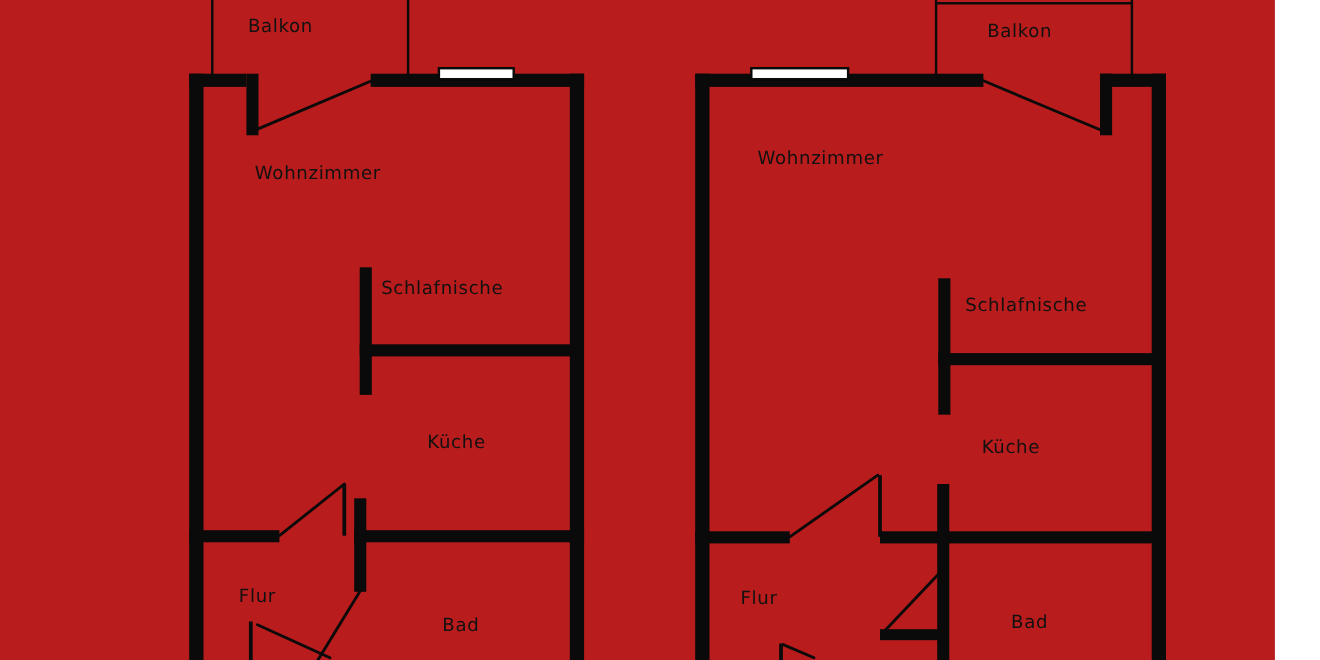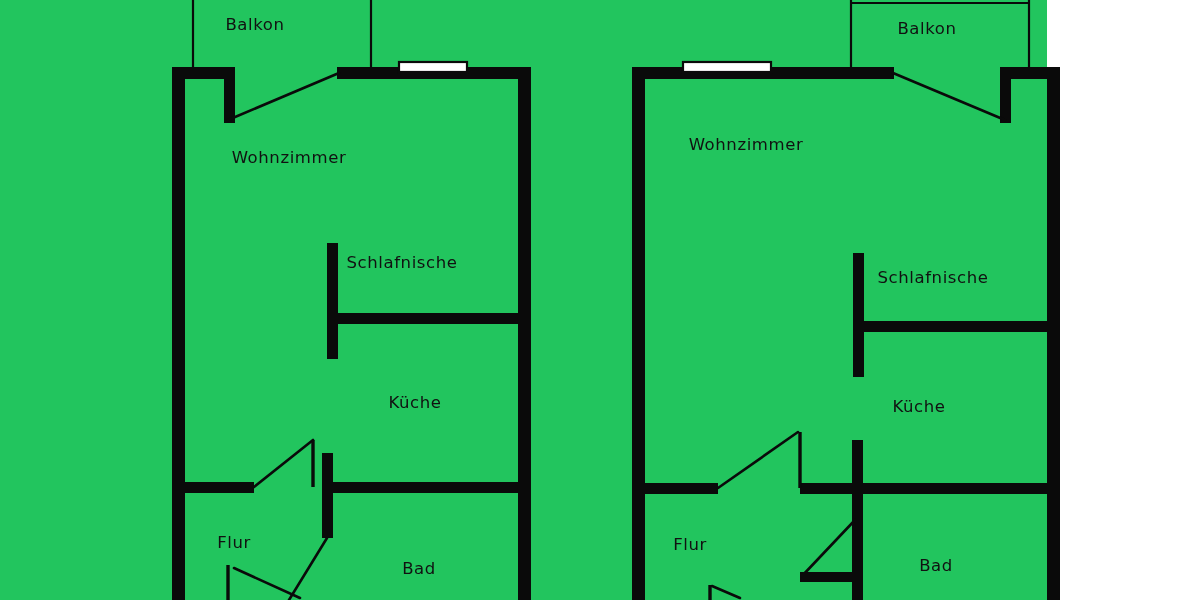--- a/index.html
+++ b/index.html
@@ -8,23 +8,23 @@
     background: #ffffff;
   }
   body {
     width: 1200px;
     height: 600px;
     overflow: hidden;
     font-family: "DejaVu Sans", sans-serif;
   }
   #floorplan-root {
     position: relative;
-    width: 1047px;
+    width: 1159px;
     height: 600px;
-    background: #22c55e;
+    background: #b91c1c;
   }
   svg.plan {
     display: block;
     width: 1200px;
     height: 600px;
   }
   .wall {
     fill: #0a0a0a;
   }
   .thin-line {

